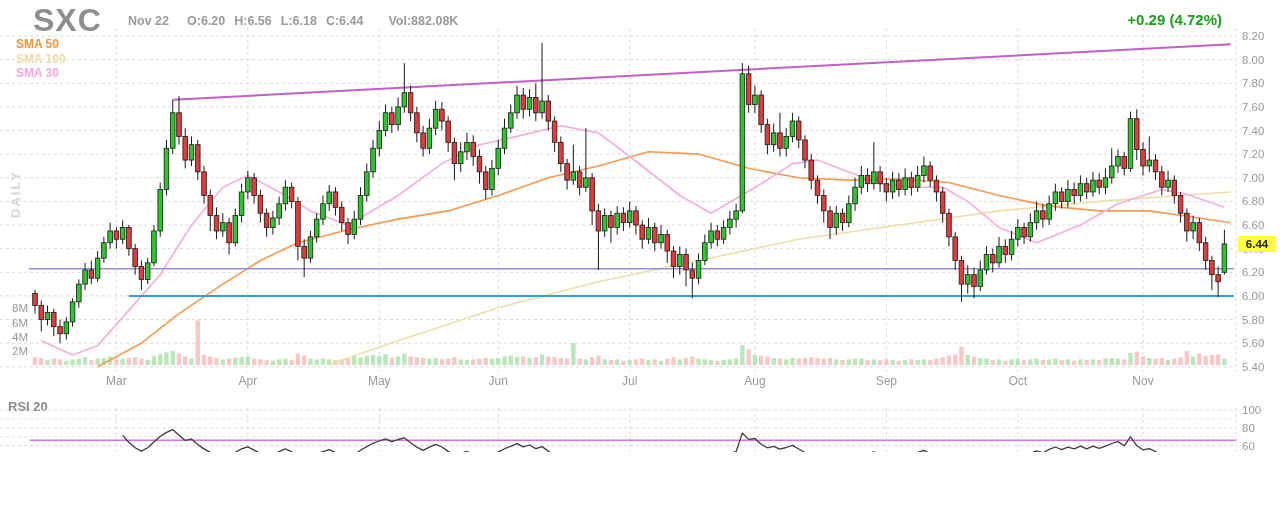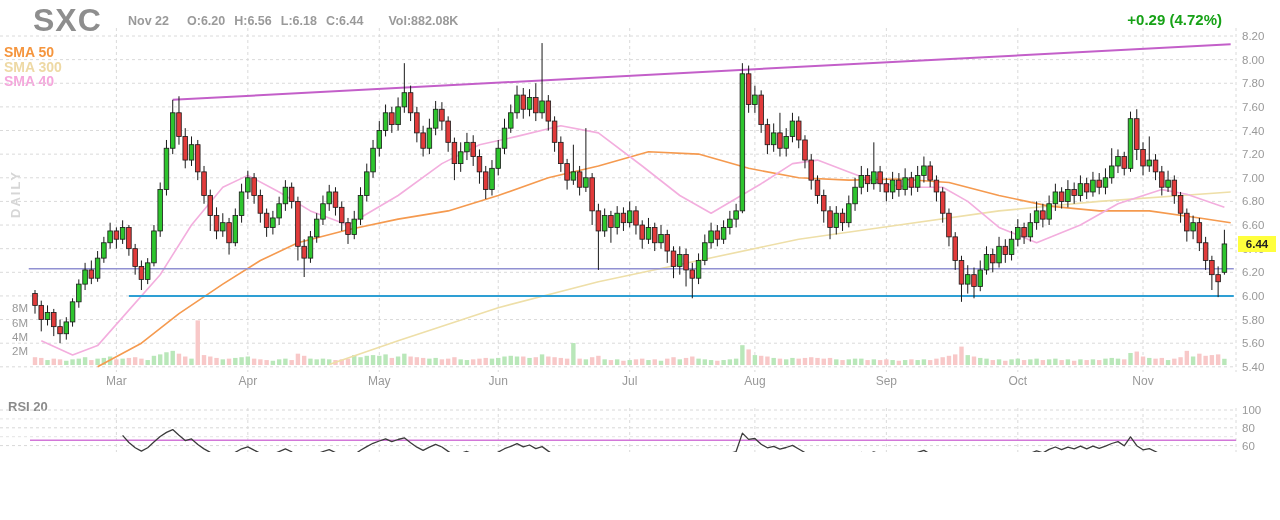--- a/index.html
+++ b/index.html
@@ -4,21 +4,21 @@
 <style>
   html,body{margin:0;padding:0;background:#fff;}
   #app{position:relative;width:1280px;height:452px;background:#fff;overflow:hidden;
        font-family:"Liberation Sans",sans-serif;}
   .sym{position:absolute;left:33px;top:2px;font-size:32px;font-weight:bold;color:#8e8e8e;letter-spacing:1px;}
   .ohlcrow{position:absolute;left:128px;top:14px;font-size:12.5px;color:#9a9a9a;display:flex;}
   .ohlcrow span{margin-right:9px;font-weight:bold;}
   .ohlcrow .date{margin-right:18px;}
   .ohlcrow .vol{margin-left:16px;}
   .chg{position:absolute;right:58px;top:11px;font-size:15px;font-weight:bold;color:#17a217;margin-left:44px;}
-  .legend{position:absolute;left:4px;top:37px;font-size:14px;font-weight:bold;line-height:14.5px;margin-top:8px;}
+  .legend{position:absolute;left:16px;top:37px;font-size:12px;font-weight:bold;line-height:14.5px;}
   .wm{position:absolute;left:8px;top:138px;width:18px;height:80px;writing-mode:vertical-rl;
       transform:rotate(180deg);color:#d6d6d6;font-size:13px;font-weight:bold;letter-spacing:2px;}
   .rsititle{position:absolute;left:8px;top:399px;font-size:13px;font-weight:bold;color:#8a8a8a;}
   svg{position:absolute;left:0;top:0;}
   svg text{font-family:"Liberation Sans",sans-serif;}
 </style>
 </head>
 <body>
 <div id="app">
 
@@ -28,22 +28,22 @@
     <span>O:6.20</span>
     <span>H:6.56</span>
     <span>L:6.18</span>
     <span>C:6.44</span>
     <span class="vol">Vol:882.08K</span>
   </div>
   <div class="chg">+0.29 (4.72%)</div>
 
   <div class="legend">
     <div style="color: rgb(245, 149, 61);">SMA 50</div>
-    <div style="color: rgb(238, 217, 164);">SMA 300</div>
-    <div style="color: rgb(245, 166, 220);">SMA 40</div>
+    <div style="color: rgb(238, 217, 164);">SMA 100</div>
+    <div style="color: rgb(245, 166, 220);">SMA 30</div>
   </div>
 
   <div class="wm">DAILY</div>
   <div class="rsititle">RSI 20</div>
 
   <svg id="chart-svg" width="1280" height="520" viewBox="0 0 1280 520">
       <g>
         <line x1="0" y1="36" x2="1236" y2="36" stroke="#dadada" stroke-width="1" stroke-dasharray="3,3"></line>
         <text x="1242" y="40" fill="#999999" font-size="11.5">8.20</text>
         <line x1="0" y1="59.630000000000024" x2="1236" y2="59.630000000000024" stroke="#dadada" stroke-width="1" stroke-dasharray="3,3"></line>

